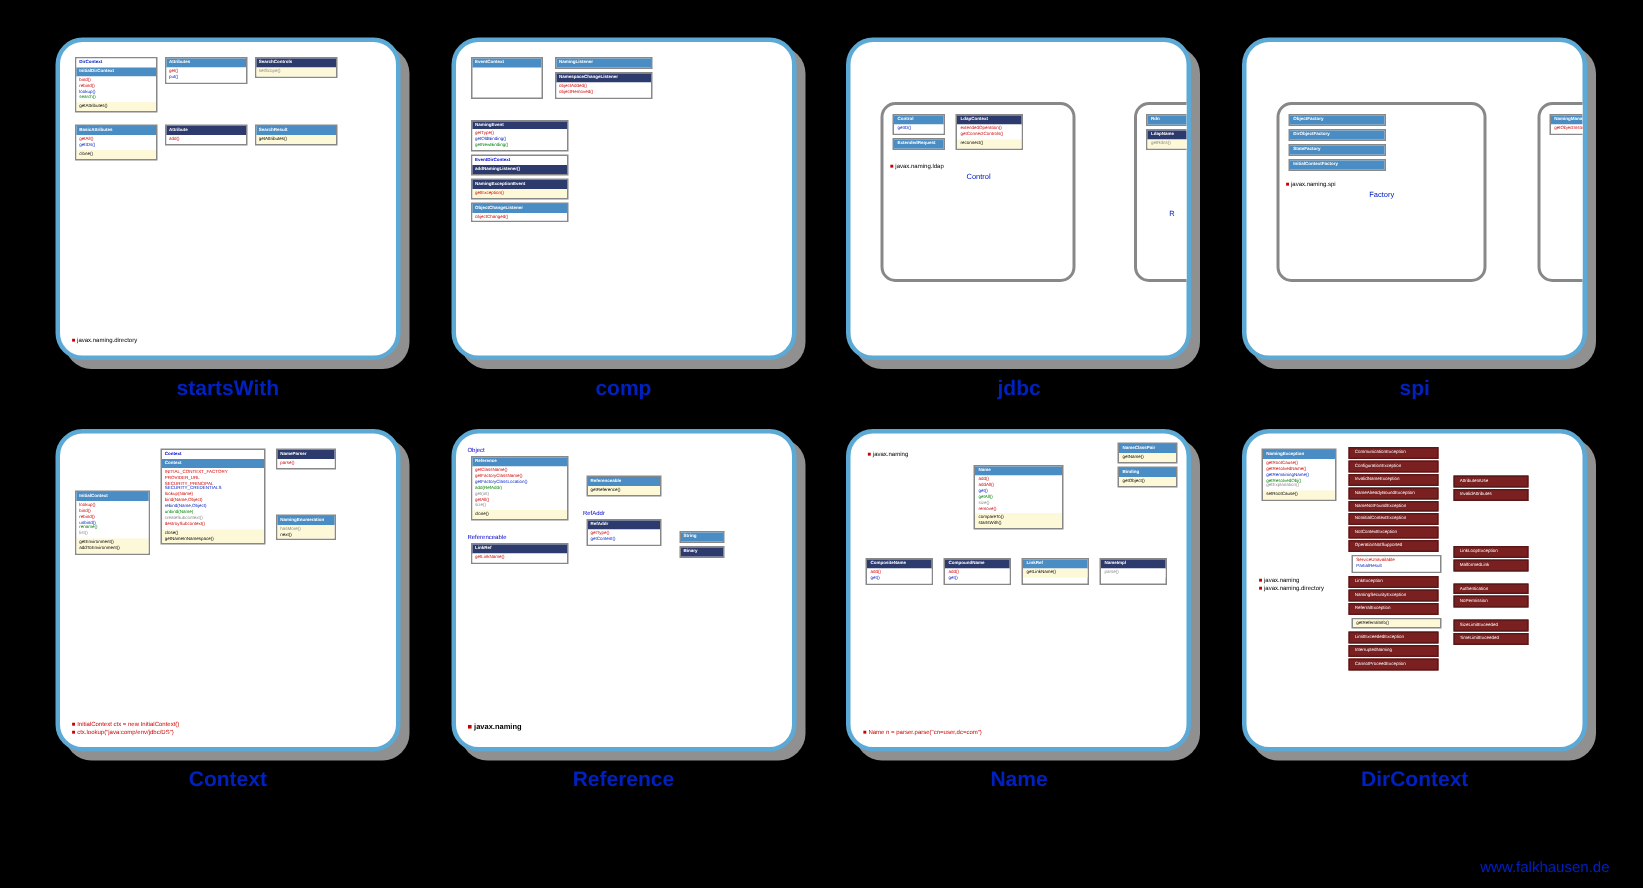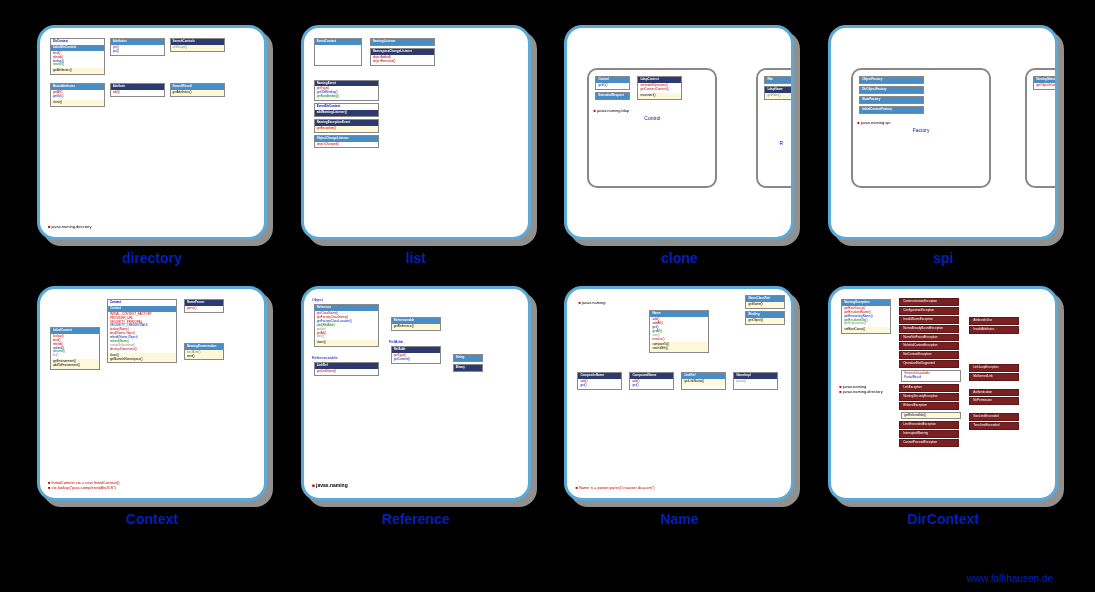--- a/index.html
+++ b/index.html
@@ -1,21 +1,21 @@
 <!DOCTYPE html>
 <html><head>
 <meta charset="utf-8">
 <style>
 *{margin:0;padding:0;box-sizing:border-box}
 body{background:#000;width:1095px;height:592px;font-family:Arial,sans-serif;position:relative;overflow:hidden}
 .grid{display:grid;grid-template-columns:repeat(4,1fr);gap:20px;padding:25px 30px 15px}
 .card-wrap{display:flex;flex-direction:column;align-items:center}
 .card{width:230px;height:215px;background:#fff;border:3px solid #5ba9d4;border-radius:18px;box-shadow:6px 6px 0 rgba(180,180,180,0.8);position:relative;overflow:hidden;padding:8px;font-size:3px;line-height:1.3}
 .label{color:#0020c0;font-weight:bold;font-size:14px;text-align:center;margin-top:10px;font-family:Arial,sans-serif}
-.footer{position:absolute;bottom:8px;right:42px;color:#0020c0;font-size:10px;font-family:Arial,sans-serif}
+.footer{position:absolute;bottom:8px;right:22px;color:#0020c0;font-size:10px;font-family:Arial,sans-serif}
 
 .box{border:1px solid #888;background:#fff;margin:2px}
 .box-hdr{background:#4a8dc4;color:#fff;padding:1px 2px;font-size:3px;font-weight:bold}
 .box-hdr.dark{background:#2c3a6e}
 .box-body{padding:1px 2px;font-size:3px;background:#fff}
 .box-body.yel{background:#fdf8d8}
 .txt-red{color:#c00}
 .txt-blue{color:#0020c0}
 .txt-grn{color:#008000}
 .txt-gry{color:#888}
@@ -41,21 +41,21 @@
 <div class="box"><div class="box-hdr dark">SearchControls</div><div class="box-body yel"><span class="txt-gry">setScope()</span></div></div>
 </div>
 <div>
 <div class="box"><div class="box-hdr">BasicAttributes</div><div class="box-body"><span class="txt-red">getAll()</span><br><span class="txt-blue">getIDs()</span></div><div class="box-body yel">clone()</div></div>
 <div class="box"><div class="box-hdr dark">Attribute</div><div class="box-body"><span class="txt-red">add()</span></div></div>
 <div class="box"><div class="box-hdr">SearchResult</div><div class="box-body yel">getAttributes()</div></div>
 </div>
 </div>
 <div style="position:absolute;bottom:8px;left:8px;font-size:4px"><span style="color:#c00">■</span> javax.naming.directory</div>
 </div>
-<div class="label">directory</div>
+<div class="label">startsWith</div>
 </div>
 
 <div class="card-wrap">
 <div class="card r1c2">
 <div style="display:flex;gap:4px">
 <div class="box" style="width:48px">
             <div class="box-hdr">EventContext</div>
           </div>
 <div style="flex:1">
 <div class="box">
@@ -79,21 +79,21 @@
 <div class="box">
             <div class="box-hdr dark">NamingExceptionEvent</div>
             <div class="box-body yel"><span class="txt-red">getException()</span></div>
           </div>
 <div class="box">
             <div class="box-hdr">ObjectChangeListener</div>
             <div class="box-body"><span class="txt-red">objectChanged()</span></div>
           </div>
 </div>
 </div>
-<div class="label">list</div>
+<div class="label">comp</div>
 </div>
 
 <div class="card-wrap">
 <div class="card">
 <div class="sub" style="left:20px;top:40px;width:130px;height:120px">
 <div style="display:flex;gap:3px">
 <div>
 <div class="box" style="width:35px">
                 <div class="box-hdr">Control</div>
                 <div class="box-body"><span class="txt-blue">getID()</span></div>
@@ -117,21 +117,21 @@
 <div class="box">
             <div class="box-hdr">Rdn</div>
           </div>
 <div class="box">
             <div class="box-hdr dark">LdapName</div>
             <div class="box-body yel"><span class="txt-gry">getRdns()</span></div>
           </div>
 <div class="sublbl" style="margin-top:40px">R</div>
 </div>
 </div>
-<div class="label">clone</div>
+<div class="label">jdbc</div>
 </div>
 
 <div class="card-wrap">
 <div class="card">
 <div class="sub" style="left:20px;top:40px;width:140px;height:120px">
 <div class="box" style="width:65px">
             <div class="box-hdr">ObjectFactory</div>
           </div>
 <div class="box" style="width:65px">
             <div class="box-hdr">DirObjectFactory</div>

